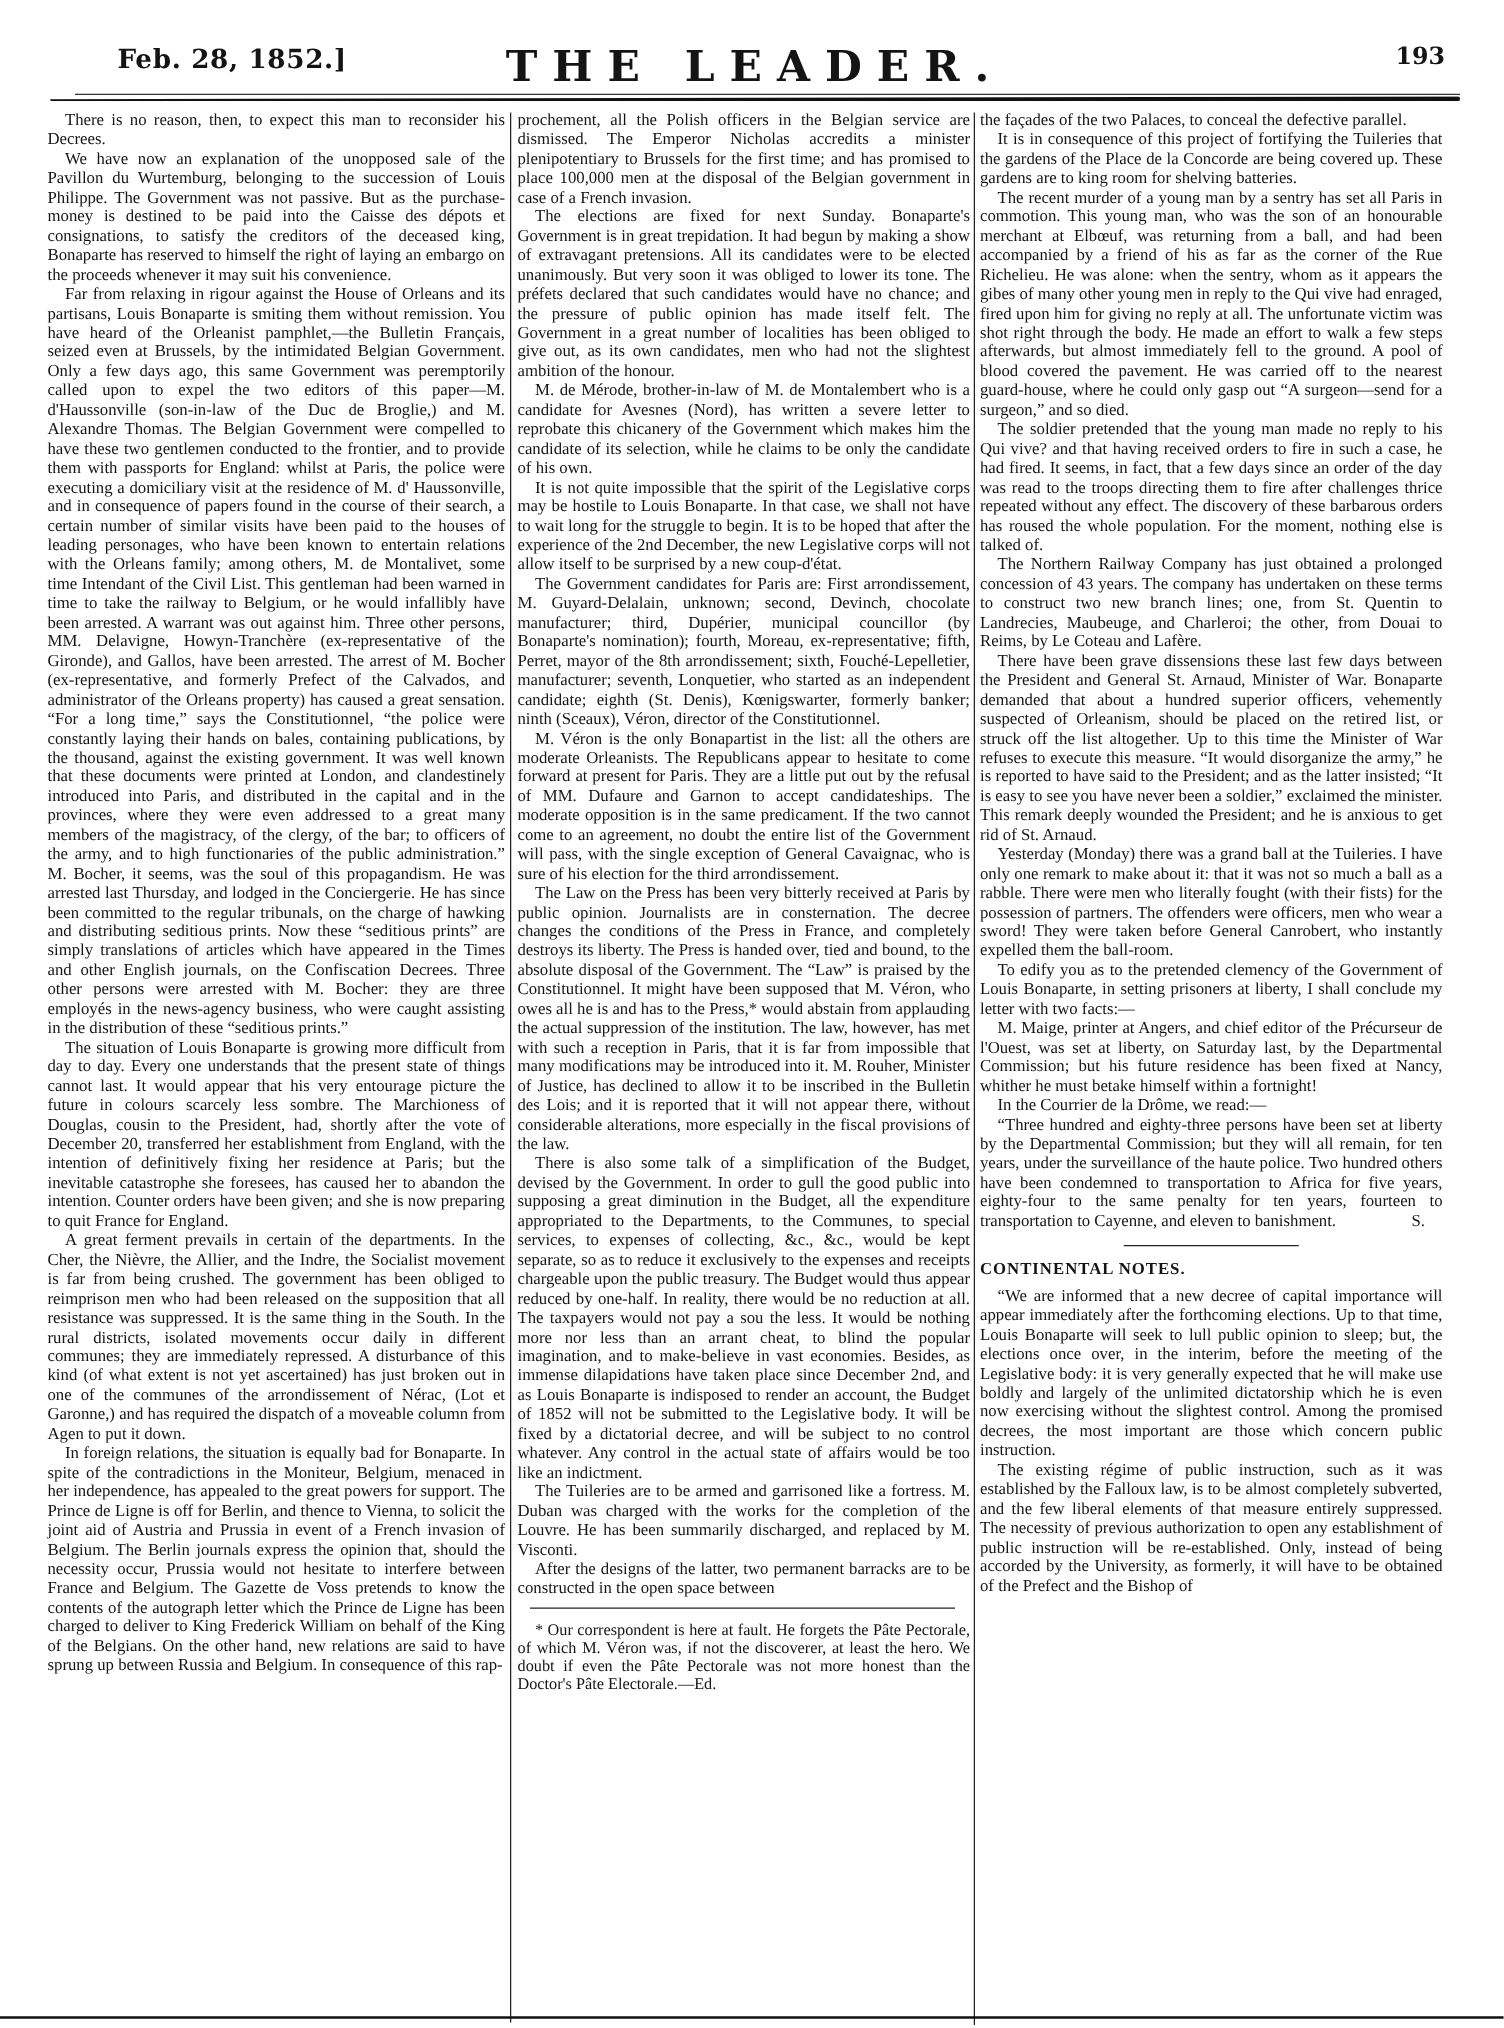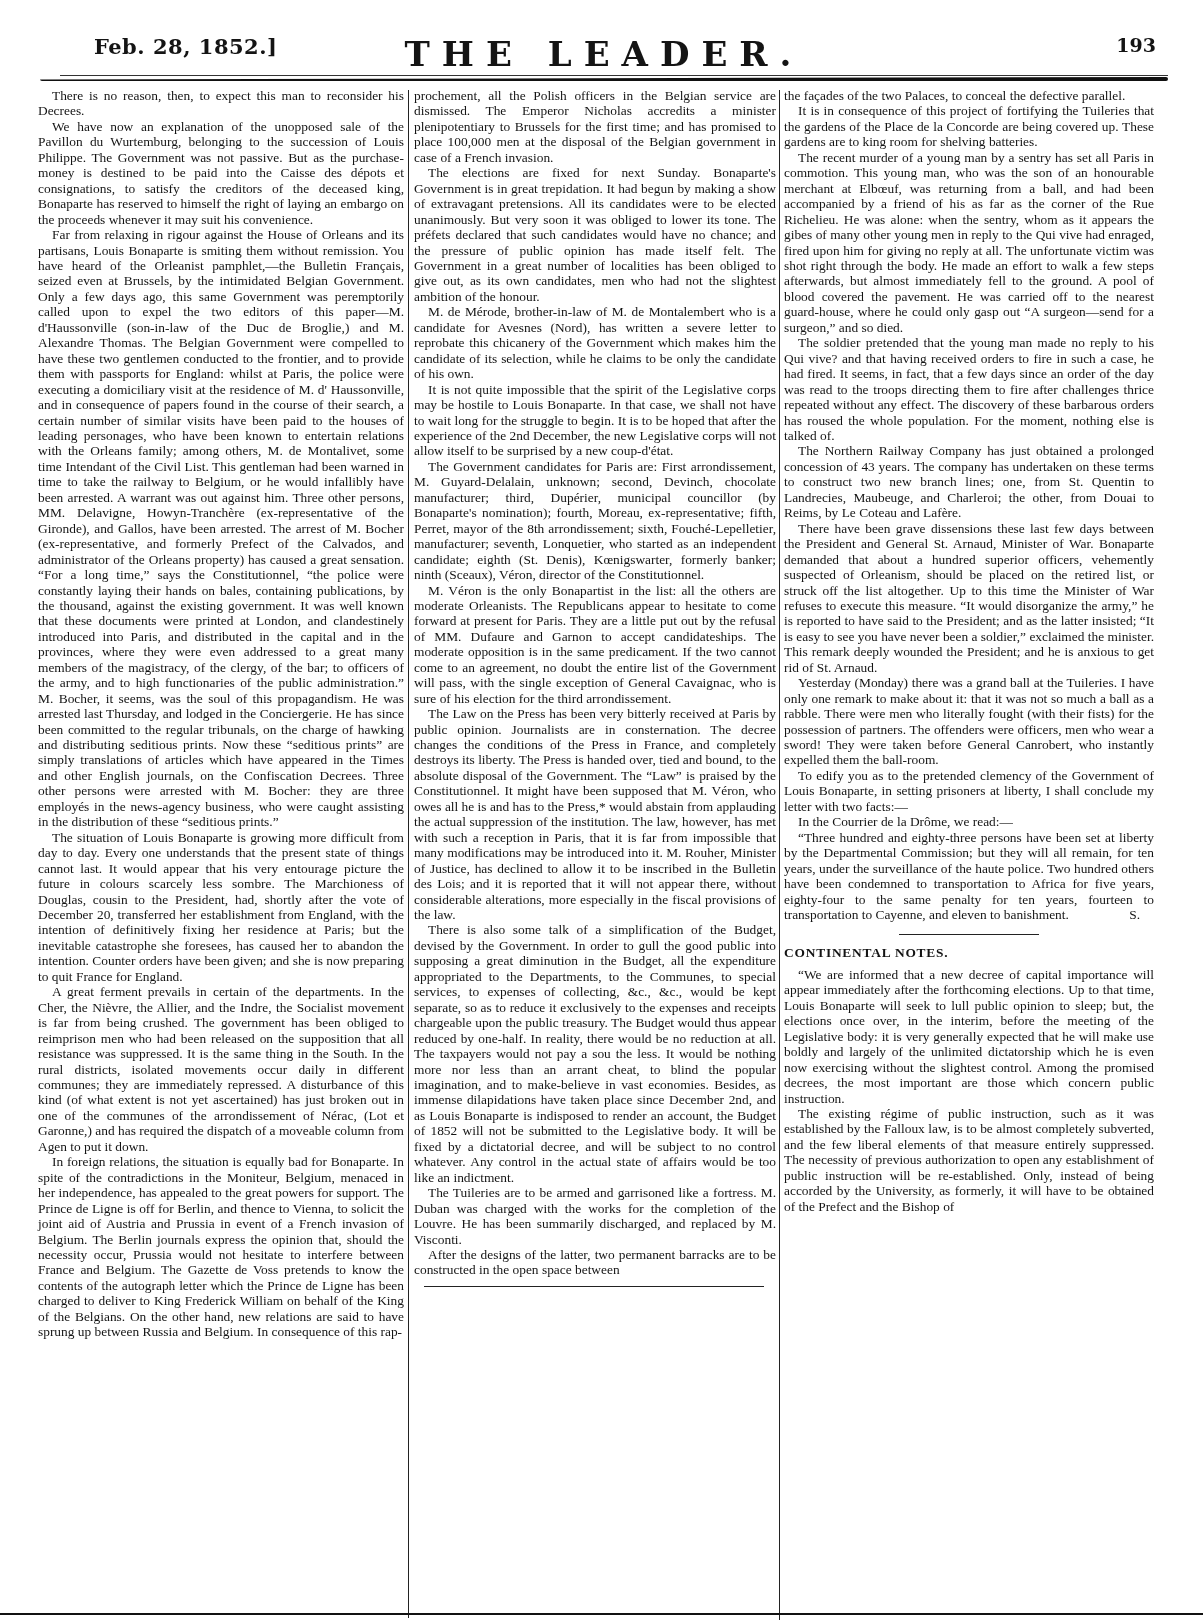--- a/index.html
+++ b/index.html
@@ -94,31 +94,33 @@
   <p>The elections are fixed for next Sunday. Bonaparte's Government is in great trepidation. It had begun by making a show of extravagant pretensions. All its candidates were to be elected unanimously. But very soon it was obliged to lower its tone. The préfets declared that such candidates would have no chance; and the pressure of public opinion has made itself felt. The Government in a great number of localities has been obliged to give out, as its own candidates, men who had not the slightest ambition of the honour.</p>
   <p>M. de Mérode, brother-in-law of M. de Montalembert who is a candidate for Avesnes (Nord), has written a severe letter to reprobate this chicanery of the Government which makes him the candidate of its selection, while he claims to be only the candidate of his own.</p>
   <p>It is not quite impossible that the spirit of the Legislative corps may be hostile to Louis Bonaparte. In that case, we shall not have to wait long for the struggle to begin. It is to be hoped that after the experience of the 2nd December, the new Legislative corps will not allow itself to be surprised by a new coup-d'état.</p>
   <p>The Government candidates for Paris are: First arrondissement, M. Guyard-Delalain, unknown; second, Devinch, chocolate manufacturer; third, Dupérier, municipal councillor (by Bonaparte's nomination); fourth, Moreau, ex-representative; fifth, Perret, mayor of the 8th arrondissement; sixth, Fouché-Lepelletier, manufacturer; seventh, Lonquetier, who started as an independent candidate; eighth (St. Denis), Kœnigswarter, formerly banker; ninth (Sceaux), Véron, director of the Constitutionnel.</p>
   <p>M. Véron is the only Bonapartist in the list: all the others are moderate Orleanists. The Republicans appear to hesitate to come forward at present for Paris. They are a little put out by the refusal of MM. Dufaure and Garnon to accept candidateships. The moderate opposition is in the same predicament. If the two cannot come to an agreement, no doubt the entire list of the Government will pass, with the single exception of General Cavaignac, who is sure of his election for the third arrondissement.</p>
   <p>The Law on the Press has been very bitterly received at Paris by public opinion. Journalists are in consternation. The decree changes the conditions of the Press in France, and completely destroys its liberty. The Press is handed over, tied and bound, to the absolute disposal of the Government. The “Law” is praised by the Constitutionnel. It might have been supposed that M. Véron, who owes all he is and has to the Press,* would abstain from applauding the actual suppression of the institution. The law, however, has met with such a reception in Paris, that it is far from impossible that many modifications may be introduced into it. M. Rouher, Minister of Justice, has declined to allow it to be inscribed in the Bulletin des Lois; and it is reported that it will not appear there, without considerable alterations, more especially in the fiscal provisions of the law.</p>
   <p>There is also some talk of a simplification of the Budget, devised by the Government. In order to gull the good public into supposing a great diminution in the Budget, all the expenditure appropriated to the Departments, to the Communes, to special services, to expenses of collecting, &amp;c., &amp;c., would be kept separate, so as to reduce it exclusively to the expenses and receipts chargeable upon the public treasury. The Budget would thus appear reduced by one-half. In reality, there would be no reduction at all. The taxpayers would not pay a sou the less. It would be nothing more nor less than an arrant cheat, to blind the popular imagination, and to make-believe in vast economies. Besides, as immense dilapidations have taken place since December 2nd, and as Louis Bonaparte is indisposed to render an account, the Budget of 1852 will not be submitted to the Legislative body. It will be fixed by a dictatorial decree, and will be subject to no control whatever. Any control in the actual state of affairs would be too like an indictment.</p>
   <p>The Tuileries are to be armed and garrisoned like a fortress. M. Duban was charged with the works for the completion of the Louvre. He has been summarily discharged, and replaced by M. Visconti.</p>
   <p>After the designs of the latter, two permanent barracks are to be constructed in the open space between</p>
   <hr class="footnote-rule">
+  <p class="footnote">* Our correspondent is here at fault. He forgets the Pâte Pectorale, of which M. Véron was, if not the discoverer, at least the hero. We doubt if even the Pâte Pectorale was not more honest than the Doctor's Pâte Electorale.—Ed.</p>
 </article>
 
 <article class="col" id="col3">
   <p class="noindent">the façades of the two Palaces, to conceal the defective parallel.</p>
   <p>It is in consequence of this project of fortifying the Tuileries that the gardens of the Place de la Concorde are being covered up. These gardens are to king room for shelving batteries.</p>
   <p>The recent murder of a young man by a sentry has set all Paris in commotion. This young man, who was the son of an honourable merchant at Elbœuf, was returning from a ball, and had been accompanied by a friend of his as far as the corner of the Rue Richelieu. He was alone: when the sentry, whom as it appears the gibes of many other young men in reply to the Qui vive had enraged, fired upon him for giving no reply at all. The unfortunate victim was shot right through the body. He made an effort to walk a few steps afterwards, but almost immediately fell to the ground. A pool of blood covered the pavement. He was carried off to the nearest guard-house, where he could only gasp out “A surgeon—send for a surgeon,” and so died.</p>
   <p>The soldier pretended that the young man made no reply to his Qui vive? and that having received orders to fire in such a case, he had fired. It seems, in fact, that a few days since an order of the day was read to the troops directing them to fire after challenges thrice repeated without any effect. The discovery of these barbarous orders has roused the whole population. For the moment, nothing else is talked of.</p>
   <p>The Northern Railway Company has just obtained a prolonged concession of 43 years. The company has undertaken on these terms to construct two new branch lines; one, from St. Quentin to Landrecies, Maubeuge, and Charleroi; the other, from Douai to Reims, by Le Coteau and Lafère.</p>
   <p>There have been grave dissensions these last few days between the President and General St. Arnaud, Minister of War. Bonaparte demanded that about a hundred superior officers, vehemently suspected of Orleanism, should be placed on the retired list, or struck off the list altogether. Up to this time the Minister of War refuses to execute this measure. “It would disorganize the army,” he is reported to have said to the President; and as the latter insisted; “It is easy to see you have never been a soldier,” exclaimed the minister. This remark deeply wounded the President; and he is anxious to get rid of St. Arnaud.</p>
   <p>Yesterday (Monday) there was a grand ball at the Tuileries. I have only one remark to make about it: that it was not so much a ball as a rabble. There were men who literally fought (with their fists) for the possession of partners. The offenders were officers, men who wear a sword! They were taken before General Canrobert, who instantly expelled them the ball-room.</p>
   <p>To edify you as to the pretended clemency of the Government of Louis Bonaparte, in setting prisoners at liberty, I shall conclude my letter with two facts:—</p>
+  <p>M. Maige, printer at Angers, and chief editor of the Précurseur de l'Ouest, was set at liberty, on Saturday last, by the Departmental Commission; but his future residence has been fixed at Nancy, whither he must betake himself within a fortnight!</p>
   <p>In the Courrier de la Drôme, we read:—</p>
   <p>
     <span>“Three hundred and eighty-three persons have been set at liberty by the Departmental Commission; but they will all remain, for ten years, under the surveillance of the haute police. Two hundred others have been condemned to transportation to Africa for five years, eighty-four to the same penalty for ten years, fourteen to transportation to Cayenne, and eleven to banishment.</span>
     <span class="sig">S.</span>
   </p>
   <hr class="section-rule">
   <h2 class="section-title">CONTINENTAL NOTES.</h2>
   <p>“We are informed that a new decree of capital importance will appear immediately after the forthcoming elections. Up to that time, Louis Bonaparte will seek to lull public opinion to sleep; but, the elections once over, in the interim, before the meeting of the Legislative body: it is very generally expected that he will make use boldly and largely of the unlimited dictatorship which he is even now exercising without the slightest control. Among the promised decrees, the most important are those which concern public instruction.</p>
   <p>The existing régime of public instruction, such as it was established by the Falloux law, is to be almost completely subverted, and the few liberal elements of that measure entirely suppressed. The necessity of previous authorization to open any establishment of public instruction will be re-established. Only, instead of being accorded by the University, as formerly, it will have to be obtained of the Prefect and the Bishop of</p>
 </article>

